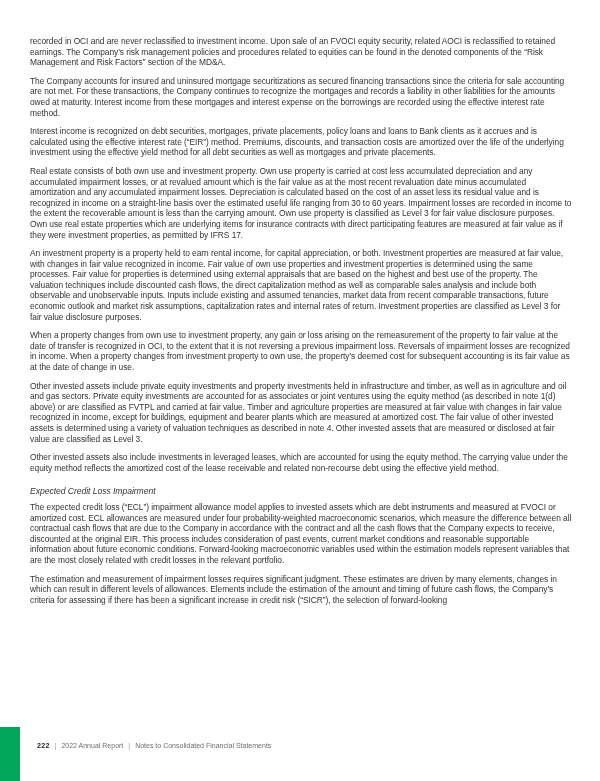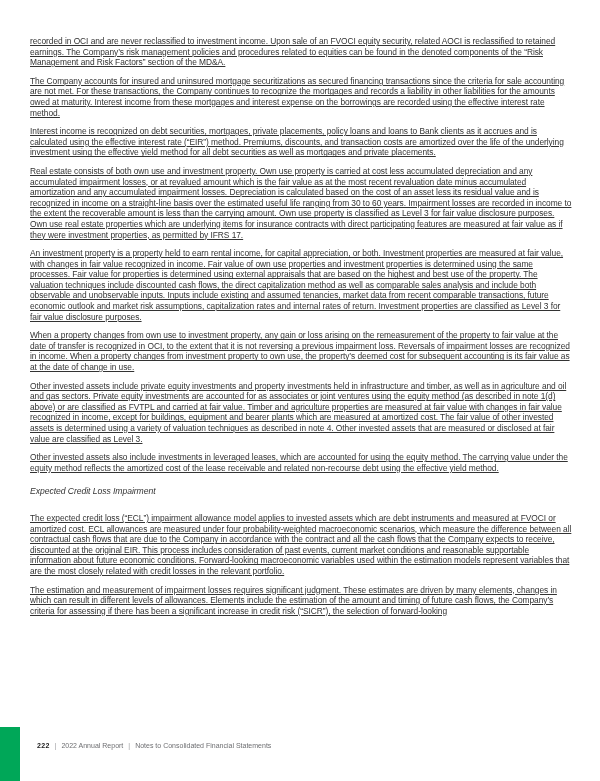--- a/index.html
+++ b/index.html
@@ -25,27 +25,26 @@
     top: 36px;
     width: 546px;
     color: #333333;
     font-size: 8.4px;
     line-height: 10.6px;
     letter-spacing: -0.05px;
     text-align: left;
   }
   .content p {
     margin: 0 4px 8px 0;
-    text-decoration: underline;
   }
   .subheading {
     font-style: italic;
     font-weight: normal;
     font-size: 8.6px;
-    margin: 13px 0 16px 0;
+    margin: 13px 0 5px 0;
     color: #333333;
   }
   .footer-bar {
     position: absolute;
     left: 0;
     bottom: 0;
     width: 20px;
     height: 54px;
   }
   .footer-text {

